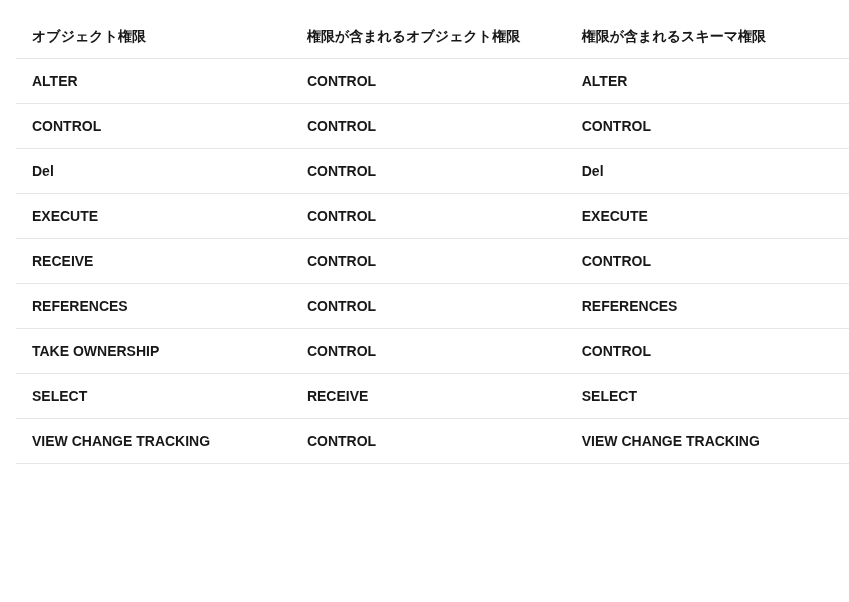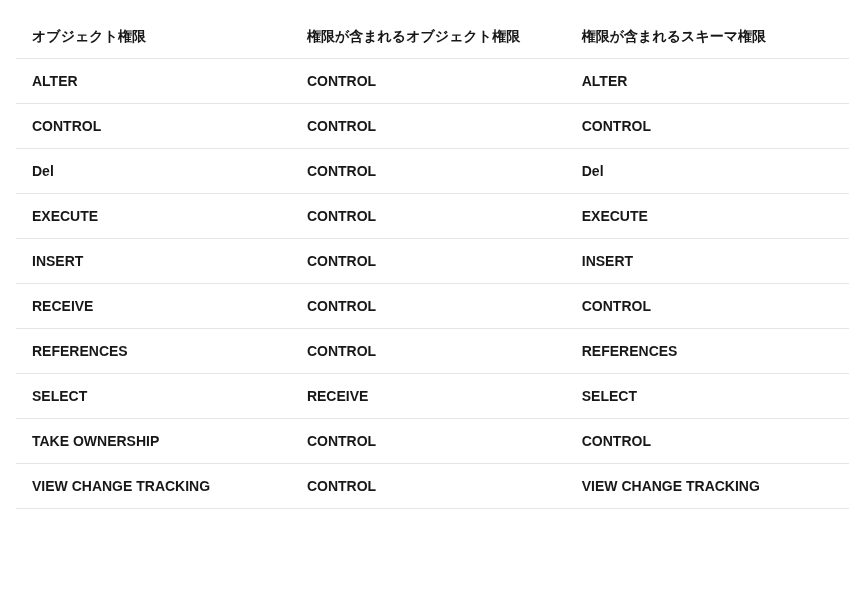--- a/index.html
+++ b/index.html
@@ -63,43 +63,38 @@
       <td>Del</td>
       <td>CONTROL</td>
       <td>Del</td>
     </tr>
     <tr>
       <td>EXECUTE</td>
       <td>CONTROL</td>
       <td>EXECUTE</td>
     </tr>
     <tr>
-      <td>INSERT</td>
-      <td>CONTROL</td>
-      <td>INSERT</td>
-    </tr>
-    <tr>
       <td>RECEIVE</td>
       <td>CONTROL</td>
       <td>CONTROL</td>
     </tr>
     <tr>
       <td>REFERENCES</td>
       <td>CONTROL</td>
       <td>REFERENCES</td>
     </tr>
     <tr>
+      <td>TAKE OWNERSHIP</td>
+      <td>CONTROL</td>
+      <td>CONTROL</td>
+    </tr>
+    <tr>
       <td>SELECT</td>
       <td>RECEIVE</td>
       <td>SELECT</td>
-    </tr>
-    <tr>
-      <td>TAKE OWNERSHIP</td>
-      <td>CONTROL</td>
-      <td>CONTROL</td>
     </tr>
     <tr>
       <td>VIEW CHANGE TRACKING</td>
       <td>CONTROL</td>
       <td>VIEW CHANGE TRACKING</td>
     </tr>
   </tbody>
 </table>
 
 </body></html>

